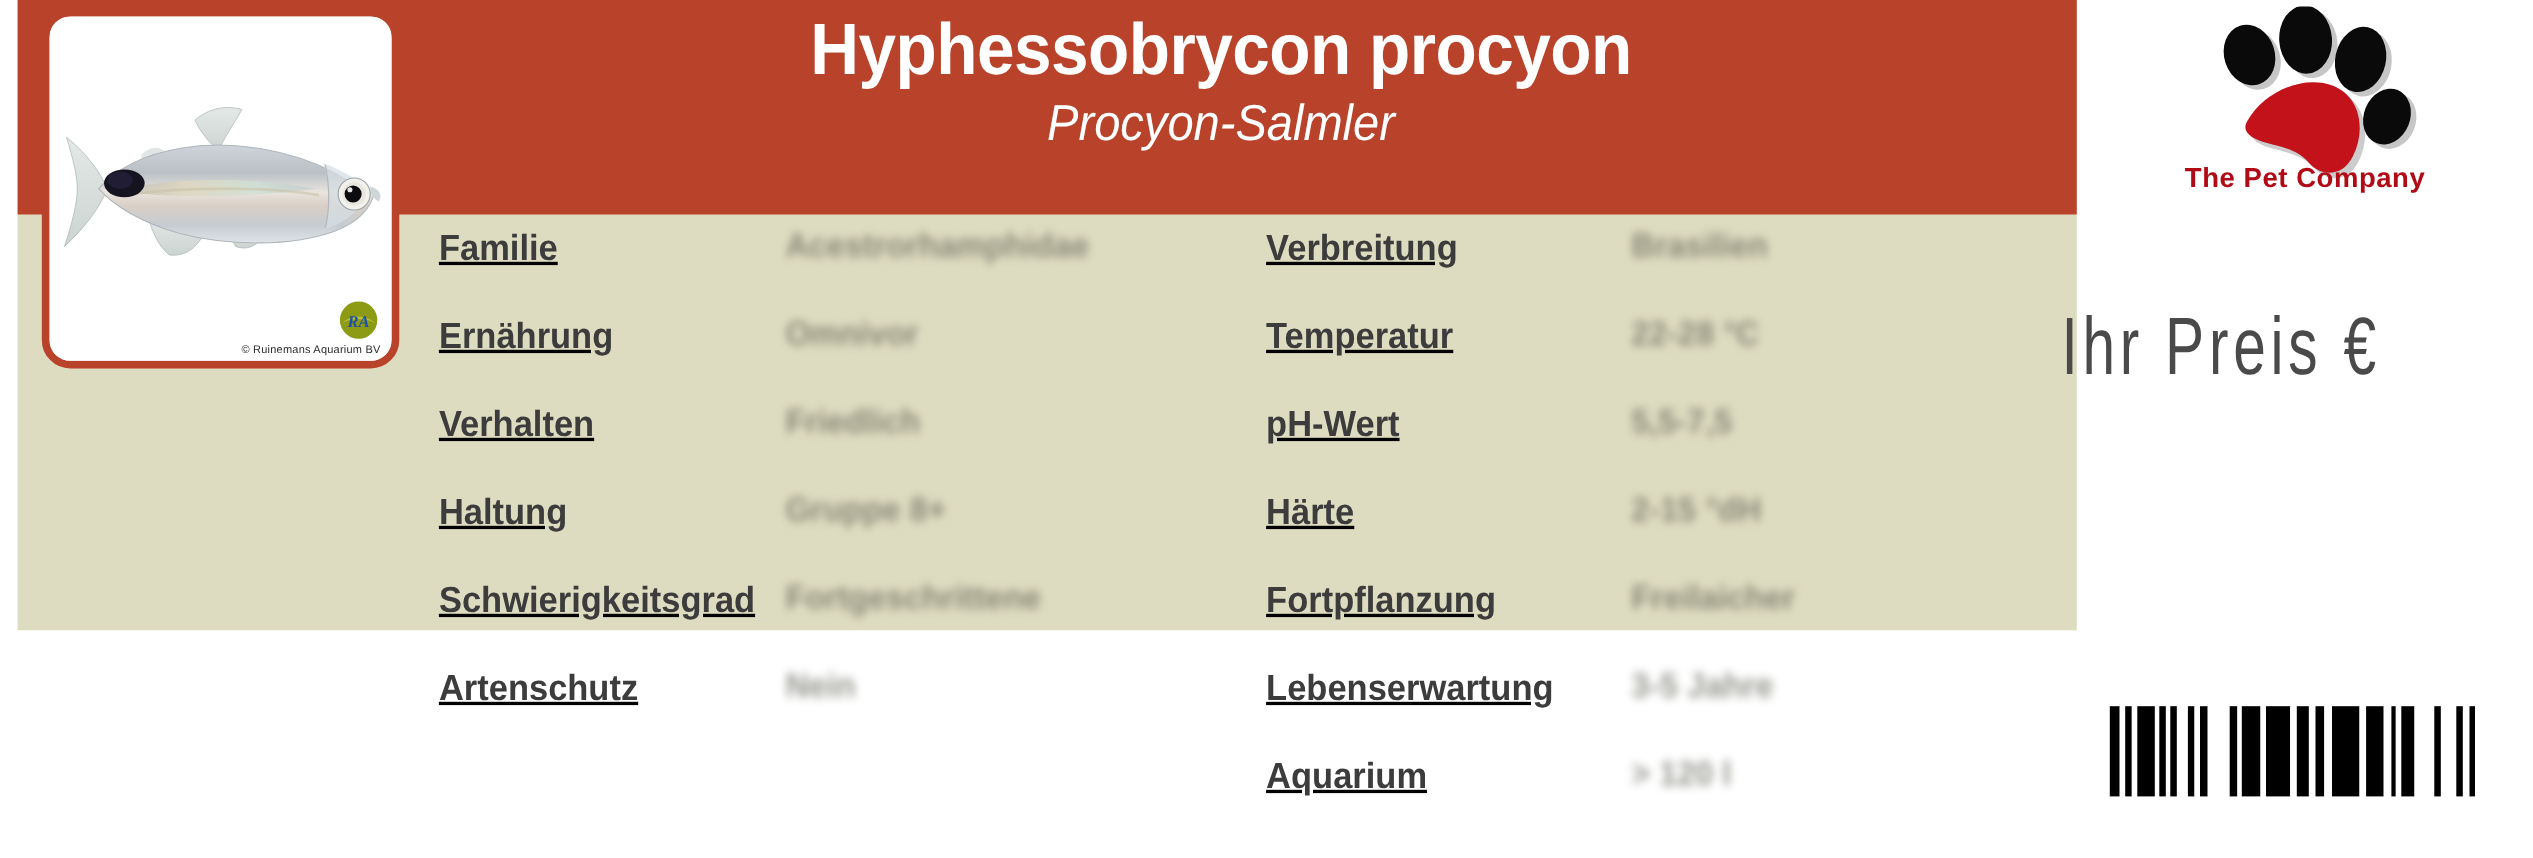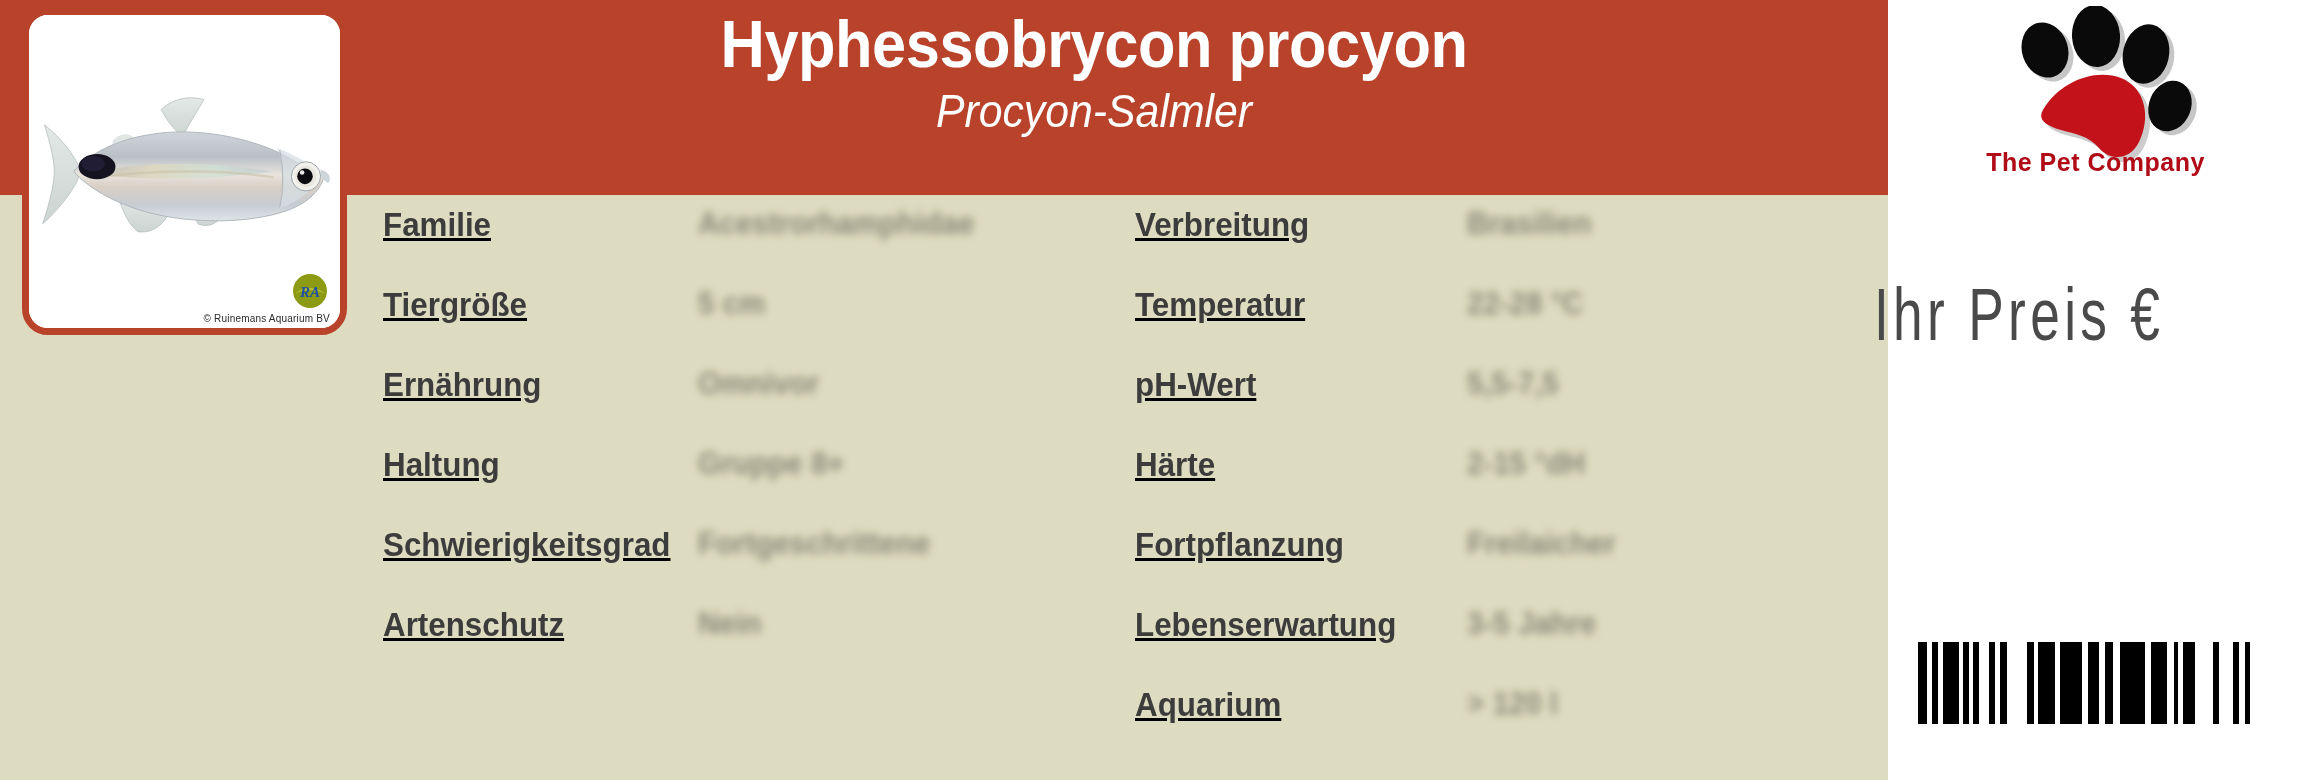--- a/index.html
+++ b/index.html
@@ -11,22 +11,22 @@
   }
   #page {
     position: relative;
     width: 2303px; height: 780px;
     background: #ffffff;
   }
 
   
   .info-panel {
     position: absolute;
-    left: 0; top: 0;
-    width: 1888px; height: 780px;
+    left: 16px; top: 0;
+    width: 1888px; height: 573px;
     background: #dedcc0;
   }
   .header-band {
     position: absolute;
     left: 0; top: 0;
     width: 1888px; height: 195px;
     background: #b8432a;
   }
   .title-block {
     position: absolute;
@@ -271,26 +271,26 @@
     </div>
 
     <div class="spec-grid">
 
       <div class="spec-col left">
         <div class="spec-row">
           <span class="spec-label">Familie</span>
           <span class="spec-value">Acestrorhamphidae</span>
         </div>
         <div class="spec-row">
-          <span class="spec-label">Tiergröße</span>
-          <span class="spec-value">5 cm</span>
-        </div>
-        <div class="spec-row">
           <span class="spec-label">Ernährung</span>
           <span class="spec-value">Omnivor</span>
+        </div>
+        <div class="spec-row">
+          <span class="spec-label">Verhalten</span>
+          <span class="spec-value">Friedlich</span>
         </div>
         <div class="spec-row">
           <span class="spec-label">Haltung</span>
           <span class="spec-value">Gruppe 8+</span>
         </div>
         <div class="spec-row">
           <span class="spec-label">Schwierigkeitsgrad</span>
           <span class="spec-value">Fortgeschrittene</span>
         </div>
         <div class="spec-row">

